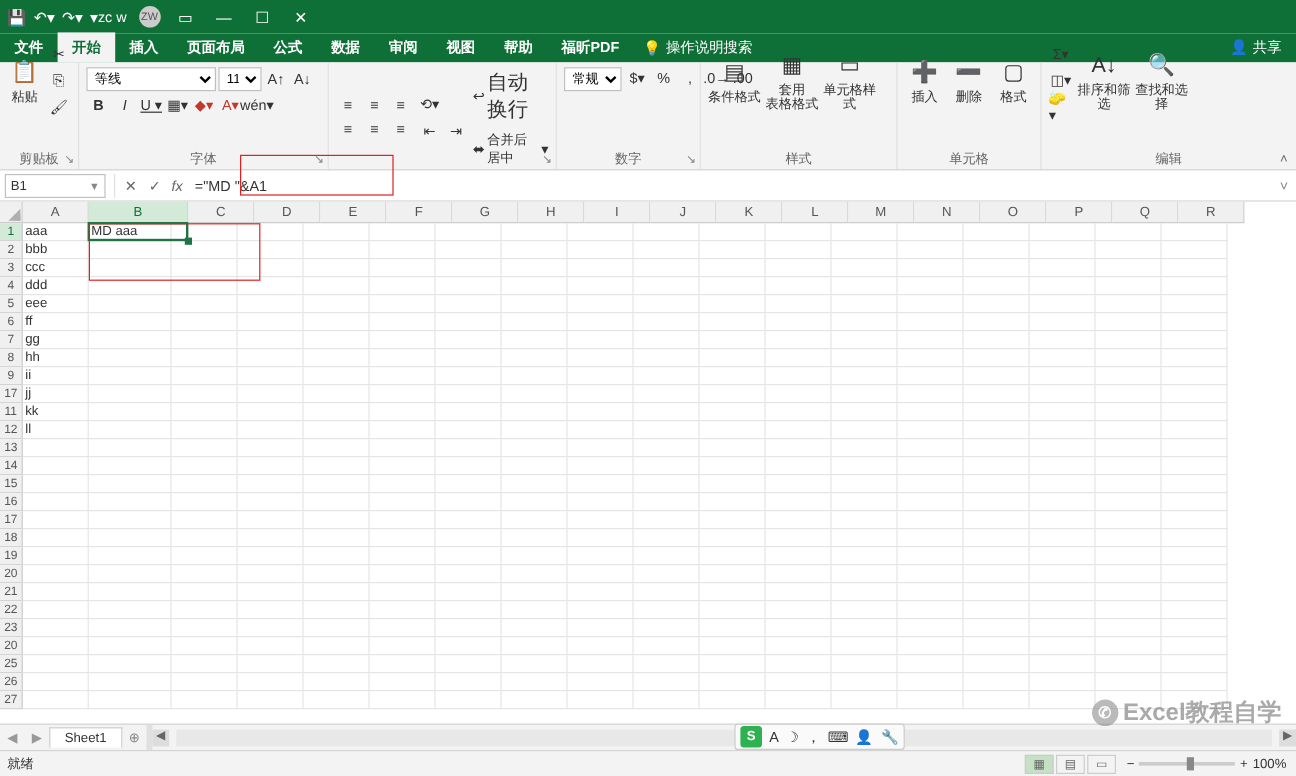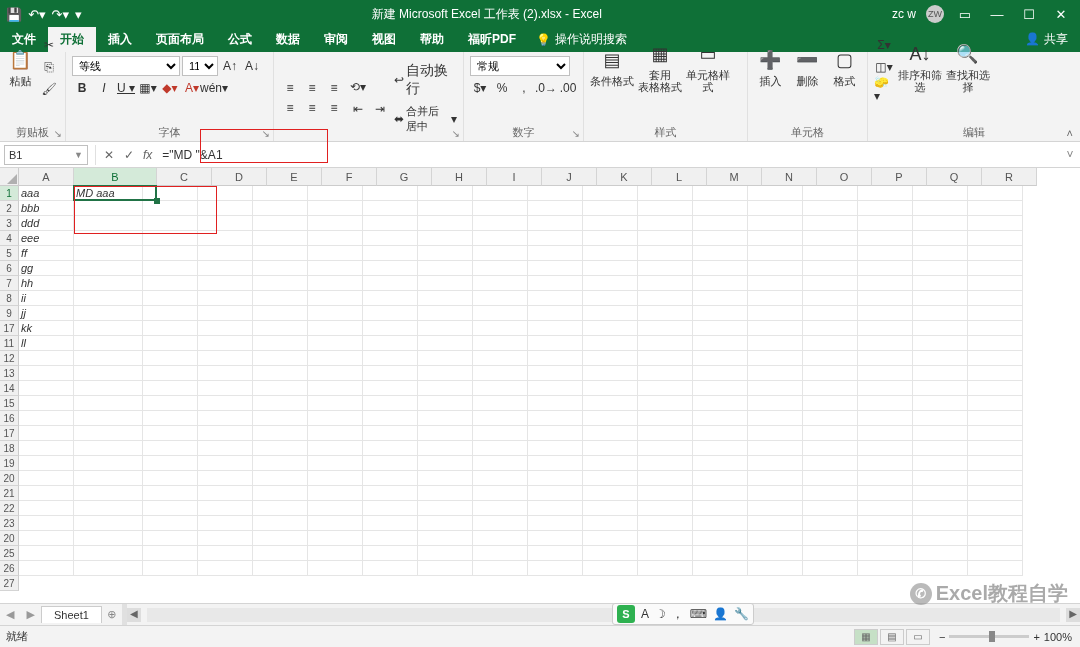--- a/index.html
+++ b/index.html
@@ -54,21 +54,21 @@
 
 
 .grid-area { position:relative; height:435px; overflow:hidden; }
 .corner { position:absolute; top:0; left:0; width:19px; height:18px; background:#f0f0f0; border-right:1px solid #ccc; border-bottom:1px solid #ccc; display:flex;align-items:center;justify-content:center; }
 .corner::after { content:""; border:5px solid transparent; border-right-color:#b0b0b0; border-bottom-color:#b0b0b0; position:absolute; right:1px; bottom:1px; }
 .col-headers { position:absolute; top:0; left:19px; right:0; height:18px; display:flex; }
 .col-h { width:55px; background:#f0f0f0; border-right:1px solid #d4d4d4; border-bottom:1px solid #ccc; text-align:center; font-size:11px; color:#555; line-height:18px; }
 .row-headers { position:absolute; top:18px; left:0; width:19px; }
 .row-h { height:15px; background:#f0f0f0; border-bottom:1px solid #d4d4d4; border-right:1px solid #ccc; text-align:center; font-size:10px; color:#555; line-height:15px; }
 .cells { position:absolute; top:18px; left:19px; right:0; bottom:0; }
-.cell-row { display:flex; height:15px;font-style:italic; }
+.cell-row { display:flex; height:15px; }
 .cell { width:55px; border-right:1px solid #e5e5e5; border-bottom:1px solid #e5e5e5; font-size:11px; padding:0 2px; line-height:15px; overflow:hidden; white-space:nowrap; }
 .cell.colB { width:69px; }
 .col-h.colB { width:83px; background:#d4ead9; color:#0f7037; }
 .row-h.sel { background:#d4ead9; color:#0f7037; }
 .active-cell { position:absolute; border:2px solid #217346; pointer-events:none; }
 .fill-handle { position:absolute; width:6px; height:6px; background:#217346; }
 .red-box-grid { position:absolute; border:1px solid #e02020; pointer-events:none; }
 
 
 .sheetbar { height:22px; border-top:1px solid #d4d4d4; display:flex; align-items:center; background:#f3f3f3; font-size:11px; }
@@ -100,21 +100,20 @@
 </head>
 <body>
 
 <div class="titlebar">
   <div class="left">
     <span class="qat">💾</span>
     <span class="qat">↶▾</span>
     <span class="qat">↷▾</span>
     <span class="qat">▾</span>
   </div>
-  <div class="center">新建 Microsoft Excel 工作表 (2).xlsx  -  Excel</div>
   <div class="right">
     <span>zc w</span>
     <span class="avatar">ZW</span>
     <span class="winbtn">▭</span>
     <span class="winbtn">—</span>
     <span class="winbtn">☐</span>
     <span class="winbtn">✕</span>
   </div>
 </div>
 
@@ -194,34 +193,34 @@
       <div class="mini-col">
         <span class="mini-btn">⟲▾</span>
         <div class="font-row">
           <span class="mini-btn">⇤</span>
           <span class="mini-btn">⇥</span>
         </div>
       </div>
       <div class="mini-col" style="gap:6px">
         <div class="font-row">
           <span>↩</span>
-          <span style="font-size:14px">自动换行</span>
+          <span style="font-size:17px">自动换行</span>
         </div>
         <div class="font-row">
           <span>⬌</span>
           <span style="font-size:11px">合并后居中</span>
           <span>▾</span>
         </div>
       </div>
     </div>
     <span class="launcher">↘</span>
   </div>
 
   <div class="group" style="width:120px">
-    <div class="group-body" style="flex-direction:column;align-items:flex-start;gap:3px">
+    <div class="group-body" style="flex-direction:row;align-items:flex-start;gap:3px">
       <select class="font-sel" style="width:100px"><option>常规</option></select>
       <div class="font-row">
         <span class="mini-btn">$▾</span>
         <span class="mini-btn">%</span>
         <span class="mini-btn">,</span>
         <span class="mini-btn">.0→</span>
         <span class="mini-btn">.00</span>
       </div>
     </div>
     <div class="group-label">数字</div>
@@ -389,20 +388,40 @@
         <div class="cell"></div>
         <div class="cell"></div>
         <div class="cell"></div>
         <div class="cell"></div>
         <div class="cell"></div>
         <div class="cell"></div>
         <div class="cell"></div>
         <div class="cell"></div>
       </div>
       <div class="cell-row">
+        <div class="cell">ccc</div>
+        <div class="cell colB"></div>
+        <div class="cell"></div>
+        <div class="cell"></div>
+        <div class="cell"></div>
+        <div class="cell"></div>
+        <div class="cell"></div>
+        <div class="cell"></div>
+        <div class="cell"></div>
+        <div class="cell"></div>
+        <div class="cell"></div>
+        <div class="cell"></div>
+        <div class="cell"></div>
+        <div class="cell"></div>
+        <div class="cell"></div>
+        <div class="cell"></div>
+        <div class="cell"></div>
+        <div class="cell"></div>
+      </div>
+      <div class="cell-row">
         <div class="cell">ddd</div>
         <div class="cell colB"></div>
         <div class="cell"></div>
         <div class="cell"></div>
         <div class="cell"></div>
         <div class="cell"></div>
         <div class="cell"></div>
         <div class="cell"></div>
         <div class="cell"></div>
         <div class="cell"></div>

